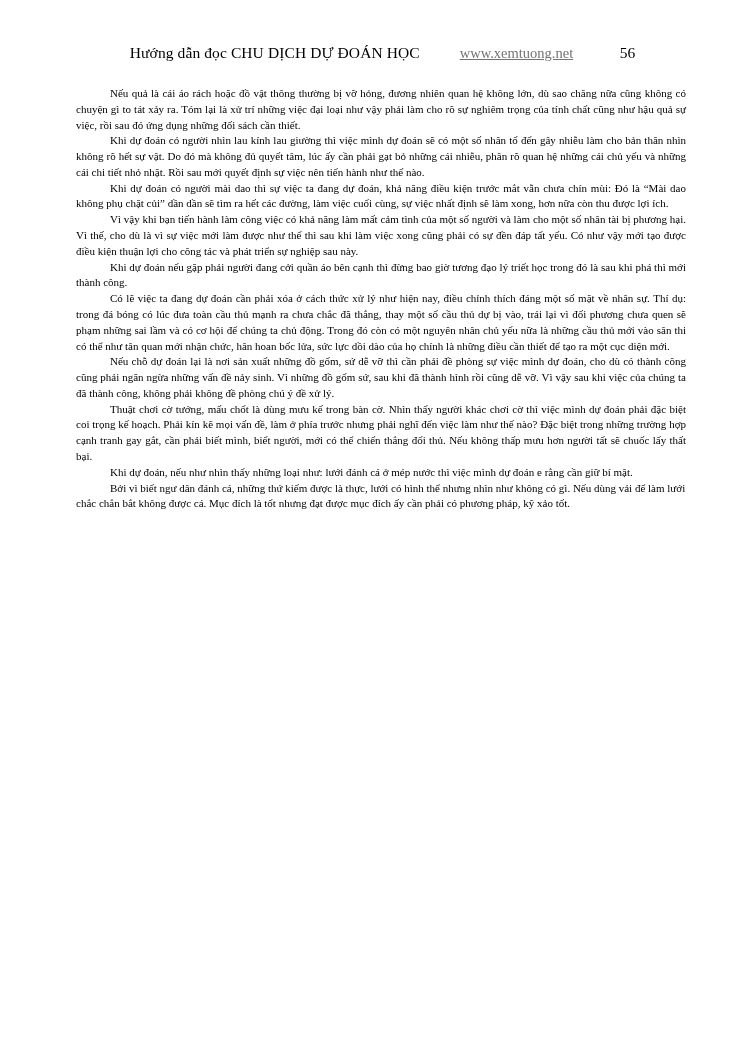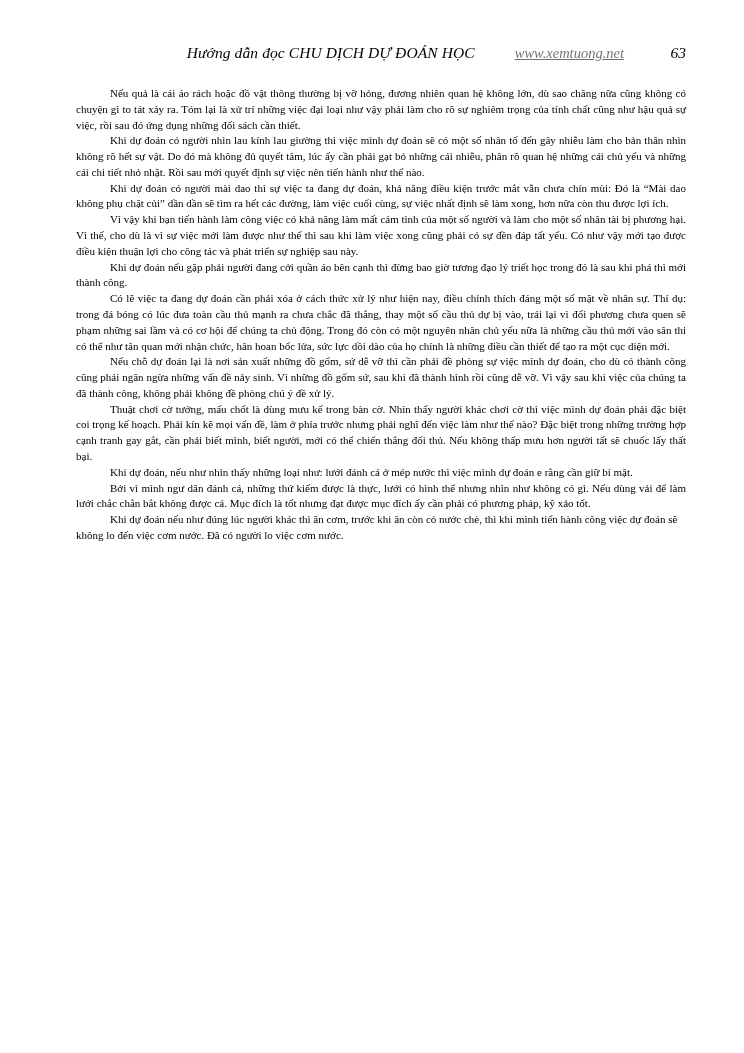--- a/index.html
+++ b/index.html
@@ -20,25 +20,24 @@
     left: 0;
     top: 0;
     width: 744px;
     height: 1053px;
     box-sizing: border-box;
     padding: 44px 58px 40px 76px;
   }
   .header {
     display: flex;
     align-items: baseline;
-    justify-content: flex-end;
+    justify-content: center;
     font-size: 15.5px;
     margin-bottom: 24px;
     padding-left: 3px;
-    font-style: italic;
   }
   .header-title {
     white-space: nowrap;
     letter-spacing: 0.1px;
   }
   .header-url {
     color: #737373;
     text-decoration: underline;
     font-size: 14.5px;
     white-space: nowrap;
@@ -67,30 +66,29 @@
   }
 </style>
 </head>
 <body>
 
 <div class="page">
 
   <div class="header">
     <span class="header-title">Hướng dẫn đọc CHU DỊCH DỰ ĐOÁN HỌC</span>
     <span class="header-url">www.xemtuong.net</span>
-    <span class="header-page">63</span>
+    <span class="header-page">56</span>
   </div>
 
   <div class="body-text">
     <p>Nếu quả là cái áo rách hoặc đồ vật thông thường bị vỡ hỏng, đương nhiên quan hệ không lớn, dù sao chăng nữa cũng không có chuyện gì to tát xảy ra. Tóm lại là xử trí những việc đại loại như vậy phải làm cho rõ sự nghiêm trọng của tính chất cũng như hậu quả sự việc, rồi sau đó ứng dụng những đối sách cần thiết.</p>
     <p>Khi dự đoán có người nhìn lau kính lau giường thì việc mình dự đoán sẽ có một số nhân tố đến gây nhiễu làm cho bản thân nhìn không rõ hết sự vật. Do đó mà không đủ quyết tâm, lúc ấy cần phải gạt bỏ những cái nhiễu, phân rõ quan hệ những cái chủ yếu và những cái chi tiết nhỏ nhặt. Rồi sau mới quyết định sự việc nên tiến hành như thế nào.</p>
     <p>Khi dự đoán có người mài dao thì sự việc ta đang dự đoán, khả năng điều kiện trước mắt vẫn chưa chín mùi: Đó là “Mài dao không phụ chặt củi” dần dần sẽ tìm ra hết các đường, làm việc cuối cùng, sự việc nhất định sẽ làm xong, hơn nữa còn thu được lợi ích.</p>
     <p>Vì vậy khi bạn tiến hành làm công việc có khả năng làm mất cảm tình của một số người và làm cho một số nhân tài bị phương hại. Vì thế, cho dù là vì sự việc mới làm được như thế thì sau khi làm việc xong cũng phải có sự đền đáp tất yếu. Có như vậy mới tạo được điều kiện thuận lợi cho công tác và phát triển sự nghiệp sau này.</p>
     <p>Khi dự đoán nếu gặp phải người đang cởi quần áo bên cạnh thì đừng bao giờ tương đạo lý triết học trong đó là sau khi phá thì mới thành công.</p>
     <p>Có lẽ việc ta đang dự đoán cần phải xóa ở cách thức xử lý như hiện nay, điều chỉnh thích đáng một số mặt về nhân sự. Thí dụ: trong đá bóng có lúc đưa toàn cầu thủ mạnh ra chưa chắc đã thắng, thay một số cầu thủ dự bị vào, trái lại vì đối phương chưa quen sẽ phạm những sai lầm và có cơ hội để chúng ta chủ động. Trong đó còn có một nguyên nhân chủ yếu nữa là những cầu thủ mới vào sân thi có thể như tân quan mới nhận chức, hân hoan bốc lửa, sức lực dồi dào của họ chính là những điều cần thiết để tạo ra một cục diện mới.</p>
     <p>Nếu chỗ dự đoán lại là nơi sản xuất những đồ gốm, sứ dễ vỡ thì cần phải đề phòng sự việc mình dự đoán, cho dù có thành công cũng phải ngăn ngừa những vấn đề nảy sinh. Vì những đồ gốm sứ, sau khi đã thành hình rồi cũng dễ vỡ. Vì vậy sau khi việc của chúng ta đã thành công, không phải không đề phòng chú ý đề xử lý.</p>
     <p>Thuật chơi cờ tướng, mấu chốt là dùng mưu kế trong bàn cờ. Nhìn thấy người khác chơi cờ thì việc mình dự đoán phải đặc biệt coi trọng kế hoạch. Phải kín kẽ mọi vấn đề, làm ở phía trước nhưng phải nghĩ đến việc làm như thế nào? Đặc biệt trong những trường hợp cạnh tranh gay gắt, cần phải biết mình, biết người, mới có thể chiến thắng đối thủ. Nếu không thấp mưu hơn người tất sẽ chuốc lấy thất bại.</p>
     <p>Khi dự đoán, nếu như nhìn thấy những loại như: lưới đánh cá ở mép nước thì việc mình dự đoán e rằng cần giữ bí mật.</p>
-    <p>Bởi vì mình ngư dân đánh cá, những thứ kiếm được là thực, lưới có hình thể nhưng nhìn như không có gì. Nếu dùng vải để làm lưới chắc chắn bắt không được cá. Mục đích là tốt nhưng đạt được mục đích ấy cần phải có phương pháp, kỹ xảo tốt.</p>
-    <p>Khi dự đoán nếu như đúng lúc người khác thì ăn cơm, trước khi ăn còn có nước chè, thì khi mình tiến hành công việc dự đoán sẽ không lo đến việc cơm nước. Đã có người lo việc cơm nước.</p>
+    <p>Bởi vì biết ngư dân đánh cá, những thứ kiếm được là thực, lưới có hình thể nhưng nhìn như không có gì. Nếu dùng vải để làm lưới chắc chắn bắt không được cá. Mục đích là tốt nhưng đạt được mục đích ấy cần phải có phương pháp, kỹ xảo tốt.</p>
   </div>
 
 </div>
 
 </body></html>

